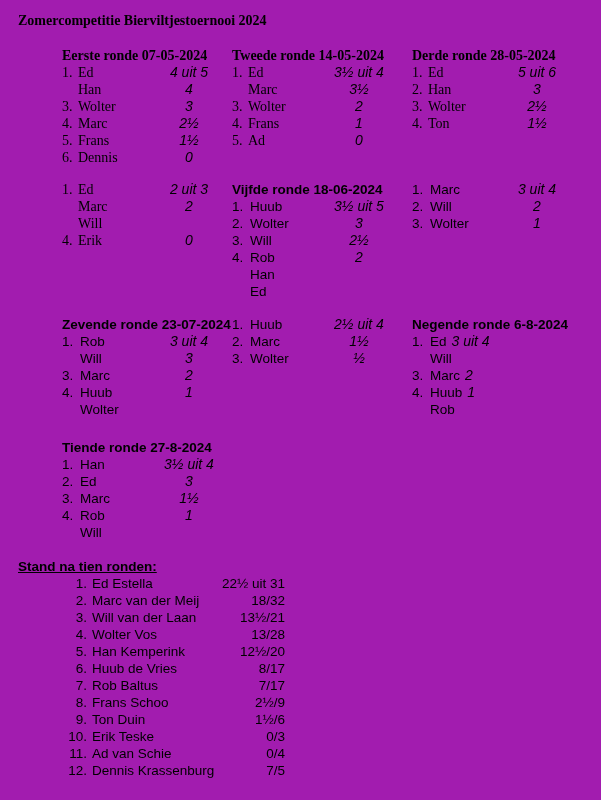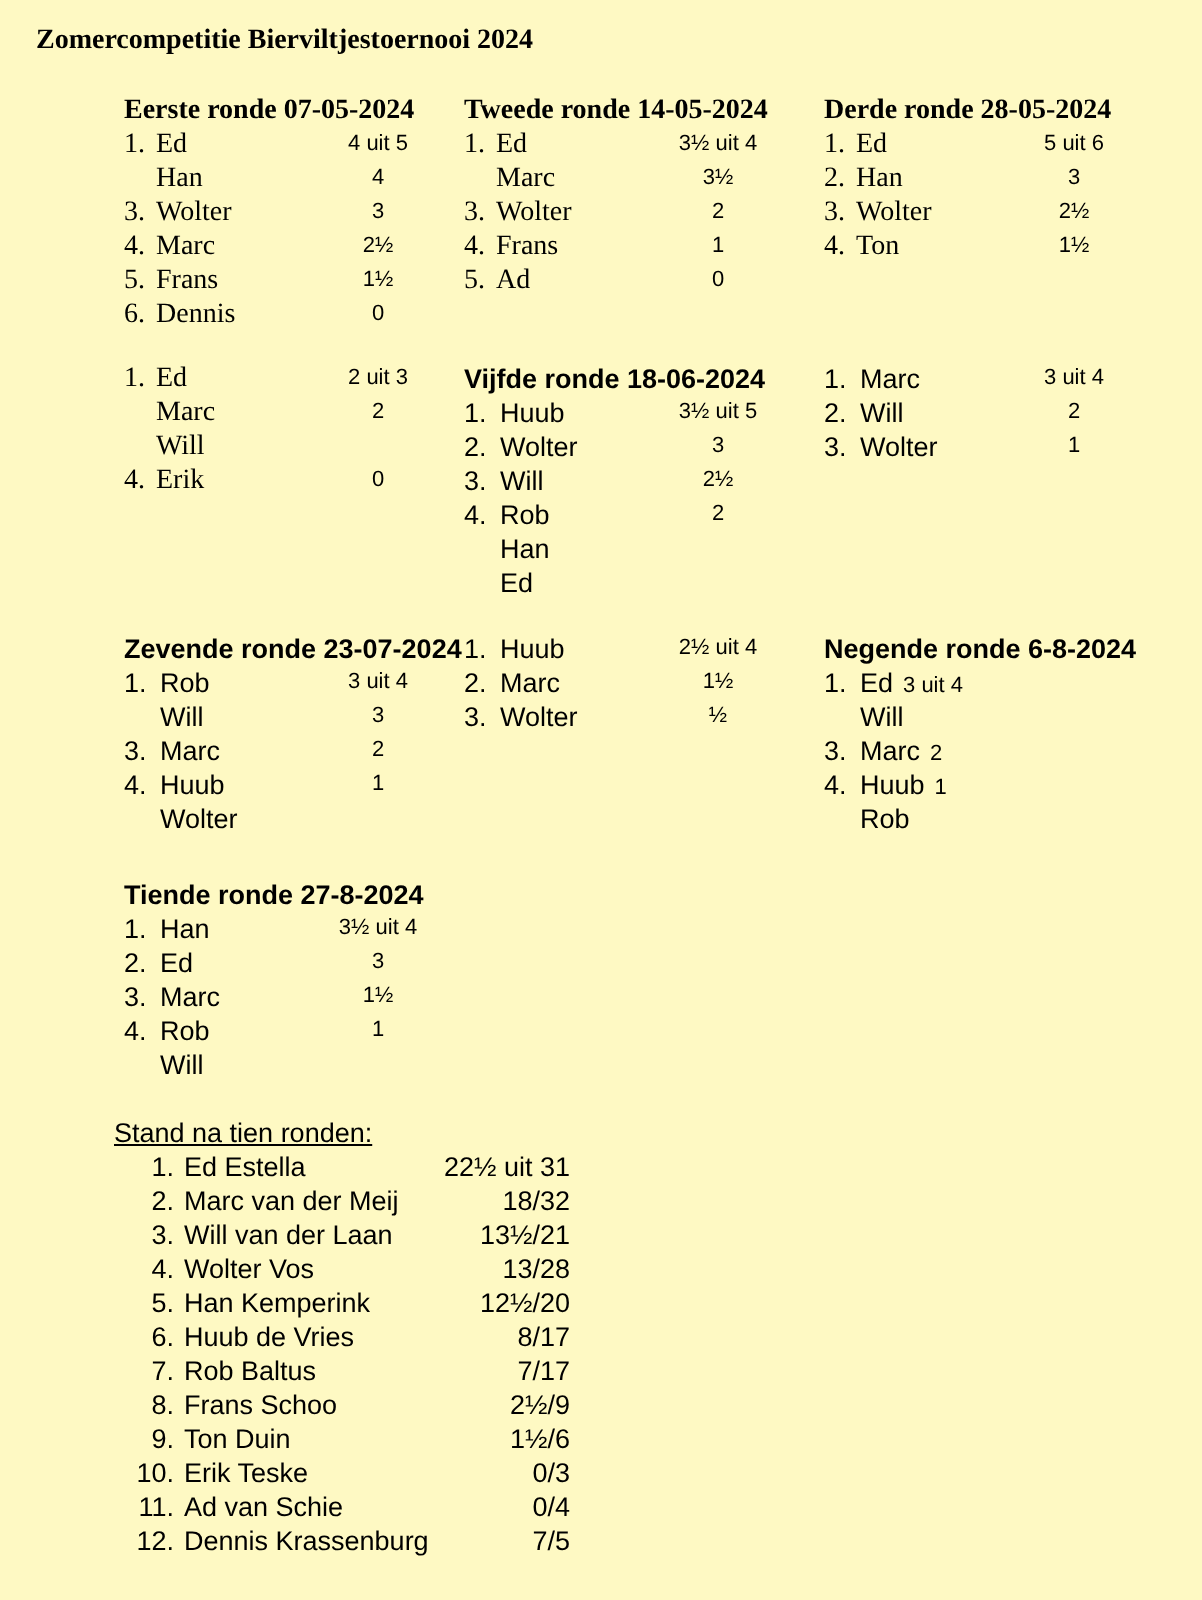--- a/index.html
+++ b/index.html
@@ -1,18 +1,18 @@
 <!DOCTYPE html>
 <html><head>
 <meta charset="utf-8">
 <style>
   html, body { margin:0; padding:0; background:#ffffff; }
   .page {
     position:relative; width:601px; height:800px;
-    background:#fef9c3; color:#000000; overflow:hidden;
+    background:#a21caf; color:#000000; overflow:hidden;
   }
   .serif { font-family:"Liberation Serif", serif; font-size:14px; }
   .sans  { font-family:"Liberation Sans", sans-serif; font-size:13.5px; }
 
   .doc-title {
     position:absolute; left:18px; top:12px;
     font-family:"Liberation Serif", serif; font-size:14px;
     font-weight:bold; line-height:17px; white-space:nowrap;
   }
 
@@ -30,31 +30,31 @@
   }
   .round-heading { font-weight:bold; }
 
   .row { position:relative; }
   .num { display:inline-block; }
   .serif .num { width:16px; }
   .sans  .num { width:18px; }
 
   .round .score {
     position:absolute; left:87px; width:80px; text-align:center;
-    font-family:"Liberation Sans", sans-serif; font-size:11px;
+    font-family:"Liberation Sans", sans-serif; font-size:14px;font-style:italic;
   }
   .c3 .score { left:85px; }
 
   .inline-score .score {
     position:static; left:auto; width:auto; margin-left:5px;
     text-align:left; display:inline;
   }
 
   .standings { left:18px; top:558px; width:340px; }
-  .stand-heading { font-weight:normal; text-decoration:underline;margin-left:39px; }
+  .stand-heading { font-weight:bold; text-decoration:underline; }
   .standings .num  { width:69px; text-align:right; }
   .standings .name { margin-left:5px;text-align:center; }
   .standings .score {
     position:absolute; left:167px; width:100px; text-align:right;
   }
 </style>
 </head>
 <body>
 
 <div class="page">

